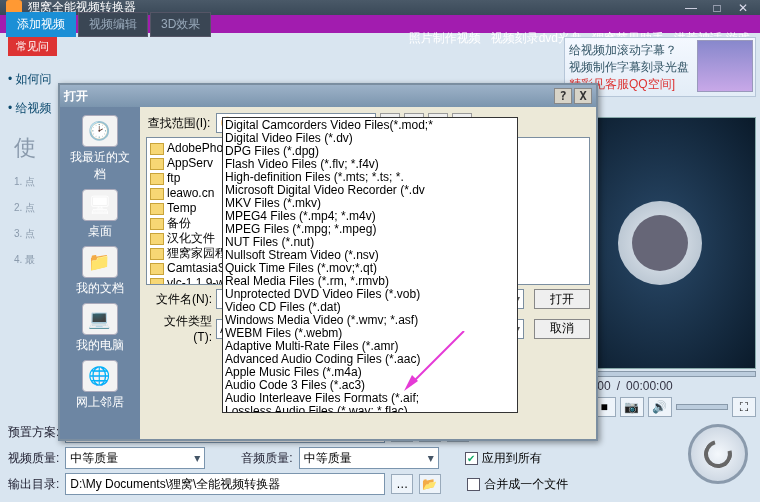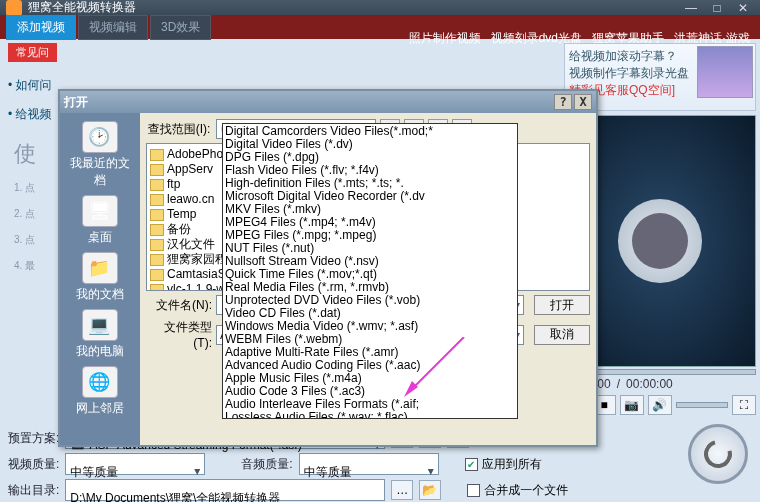--- a/index.html
+++ b/index.html
@@ -1,21 +1,21 @@
 <!DOCTYPE html>
 <html><head>
 <meta charset="utf-8">
 <style>
 *{box-sizing:border-box;margin:0;padding:0;font-family:"Microsoft YaHei","SimSun",sans-serif;font-size:12px}
 body{width:760px;height:502px;overflow:hidden;background:#d9e5f0;position:relative}
 .titlebar{height:15px;background:linear-gradient(#4a5968,#3a4958);display:flex;align-items:center;padding:0 6px;color:#fff}
 .titlebar .logo{width:16px;height:16px;background:#ff9933;border-radius:3px;margin-right:6px}
 .titlebar .title{flex:1}
 .titlebar .winbtn{width:22px;height:16px;margin-left:4px;display:flex;align-items:center;justify-content:center;color:#dde}
-.tabbar{height:24px;background:#7f1d1d;display:flex;align-items:center;padding-left:6px}
+.tabbar{height:18px;background:#a21caf;display:flex;align-items:center;padding-left:6px}
 .tabbar .tab{padding:3px 10px;color:#9ab;border:1px solid #556;background:#3a4654;margin-right:2px}
 .tabbar .tab.active{background:#1b8fd6;color:#fff;border-color:#1b8fd6}
 .linkbar{position:absolute;top:30px;right:10px;color:#fff;display:flex;gap:10px}
 .linkbar span{cursor:pointer}
 .main{display:flex;height:380px}
 .leftcol{width:560px;padding:6px;position:relative}
 .redbadge{position:absolute;top:4px;left:8px;background:#d33;color:#fff;padding:2px 8px;font-size:11px;z-index:1}
 .bullets{position:absolute;top:26px;left:8px;color:#fff;font-size:11px;z-index:1}
 .bullets div{margin:12px 0;color:#0c4a6e}
 .stepbox{position:absolute;top:100px;left:14px;width:60px}
@@ -40,34 +40,34 @@
 .filelist .folder{display:flex;align-items:center;gap:3px;line-height:15px}
 .filelist .fic{width:14px;height:12px;background:#f7d774;border:1px solid #c9a43a}
 .formatsbox{position:absolute;top:84px;left:222px;width:296px;height:296px;background:#fff;border:1px solid #333;font-family:"Courier New",monospace;font-size:11px;line-height:13px;padding:1px 2px;overflow:hidden;z-index:8}
 .formatsbox .row{white-space:nowrap}
 .arrowpink{position:absolute;top:298px;left:404px;width:70px;height:60px;z-index:9;pointer-events:none}
 .brow{display:flex;align-items:center;gap:4px;margin-top:4px}
 .brow label{width:66px;text-align:right}
 .dbtn{width:56px;height:20px;border:1px solid #888;background:#efefef;margin-left:6px;display:flex;align-items:center;justify-content:center;cursor:pointer}
 
 .rightcol{flex:1;padding:4px}
-.promo{height:68px;background:linear-gradient(#f4f8ff,#e3edf7);border:1px solid #b6c6d8;padding:4px;font-size:11px;color:#356;position:relative;margin-bottom:4px}
+.promo{height:60px;background:linear-gradient(#f4f8ff,#e3edf7);border:1px solid #b6c6d8;padding:4px;font-size:11px;color:#356;position:relative;margin-bottom:20px}
 .promo .gameimg{position:absolute;right:2px;top:2px;width:56px;height:52px;background:linear-gradient(#88c,#c8a8e8);border:1px solid #99b}
 .preview{height:252px;background:radial-gradient(ellipse at center,#2a4a6a,#0a1a2a);border:1px solid #8aa;display:flex;align-items:center;justify-content:center}
 .reel{width:84px;height:84px;border-radius:50%;background:radial-gradient(#e8eef4,#aab8c6);position:relative}
 .reel::before{content:"";position:absolute;inset:14px;border-radius:50%;background:#667}
 .timebar{display:flex;align-items:center;gap:6px;margin-top:2px;font-size:11px;color:#334}
 .slider{flex:1;height:6px;background:#bcd;border:1px solid #89a}
 .pcontrols{display:flex;gap:4px;margin-top:4px}
 .pbtn{width:24px;height:20px;border:1px solid #9ab;background:#eef4fa;display:flex;align-items:center;justify-content:center}
 
 .bottom{padding:4px 8px;background:#d9e5f0}
 .brow2{display:flex;align-items:center;gap:6px;margin:4px 0}
 .brow2 label{color:#223}
-.sel{height:20px;border:1px solid #7b95ae;background:#fff;padding:10px 4px;display:flex;}
+.sel{height:20px;border:1px solid #7b95ae;background:#fff;padding:10px 4px;display:flex;align-items:center}
 .sel .arr{margin-left:auto;color:#456}
 .ibtn{width:22px;height:20px;border:1px solid #9ab;background:#eef4fa;display:flex;align-items:center;justify-content:center}
 .bigGo{position:absolute;right:12px;bottom:18px;width:60px;height:60px;border-radius:50%;background:radial-gradient(#f4f8fc,#c0ccda);border:3px solid #8a9aac;display:flex;align-items:center;justify-content:center}
 .bigGo .inner{width:28px;height:28px;border:4px solid #666;border-radius:50%;border-top-color:transparent;transform:rotate(30deg)}
 .chk{width:13px;height:13px;border:1px solid #556;background:#fff;display:inline-flex;align-items:center;justify-content:center;font-size:10px;color:#1a6}
 </style>
 </head>
 <body>
 
 <div class="titlebar">

